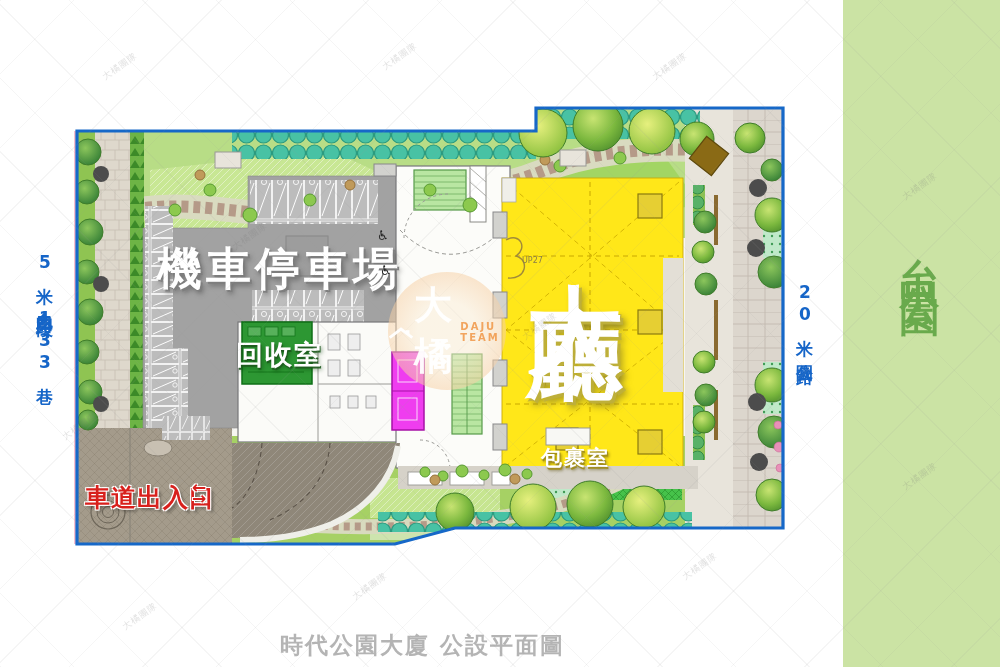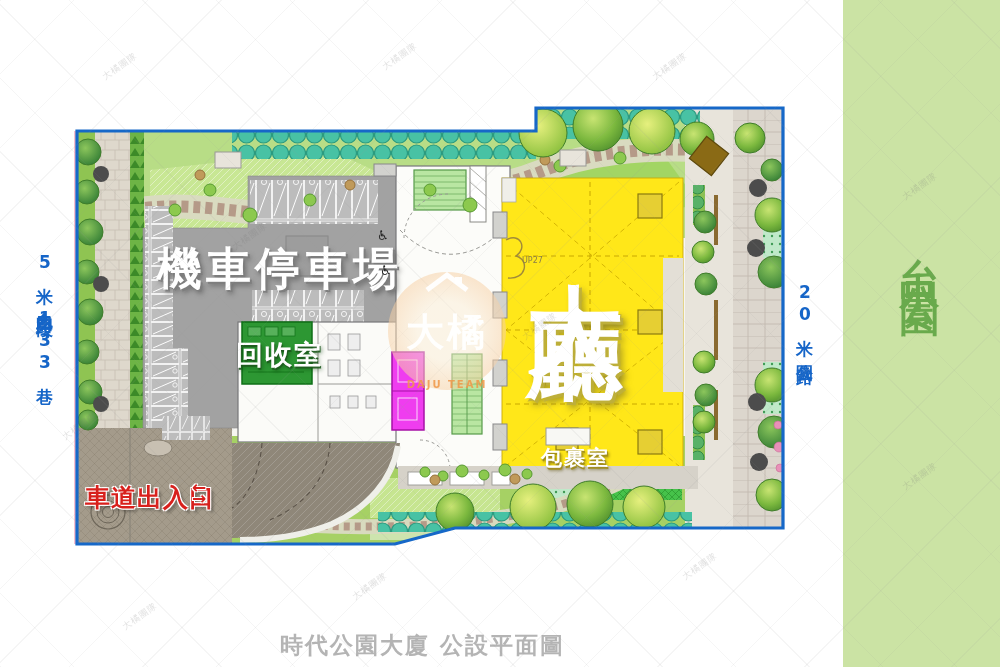--- a/index.html
+++ b/index.html
@@ -31,21 +31,21 @@
     color:#b4b4b4;letter-spacing:2px;}
   .stair-note{left:522px;top:256px;font-size:8px;color:#8a7d4a;z-index:5;}
   .wheelchair-icon{position:absolute;z-index:5;font-size:13px;color:#222;}
   
   .wm-layer{position:absolute;inset:0;z-index:6;pointer-events:none;
     background-image:repeating-linear-gradient(45deg,rgba(150,150,150,.09) 0 1px,transparent 1px 52px),
                      repeating-linear-gradient(135deg,rgba(150,150,150,.09) 0 1px,transparent 1px 52px);}
   .wm{position:absolute;font-size:9px;color:rgba(120,120,120,.22);transform:rotate(-35deg);letter-spacing:1px;}
   .logo{position:absolute;left:388px;top:272px;width:118px;height:118px;border-radius:50%;
     background:radial-gradient(circle,rgba(250,236,212,.50) 35%,rgba(244,186,128,.55) 100%);
-    display:flex;flex-direction:column;align-items:center;justify-content:space-between;z-index:6;pointer-events:none;}
+    display:flex;align-items:center;justify-content:space-between;z-index:6;pointer-events:none;}
   .logo-roof{margin-bottom:-4px;}
   .logo-text{font-size:38px;font-weight:900;color:rgba(255,255,255,.95);letter-spacing:3px;}
   .logo-sub{font-size:10px;font-weight:700;color:rgba(240,150,70,.85);letter-spacing:2px;margin-top:2px;}
 </style>
 </head>
 <body>
 
 <div class="stage">
 
 <svg class="plan-svg" width="1000" height="667" viewBox="0 0 1000 667">

